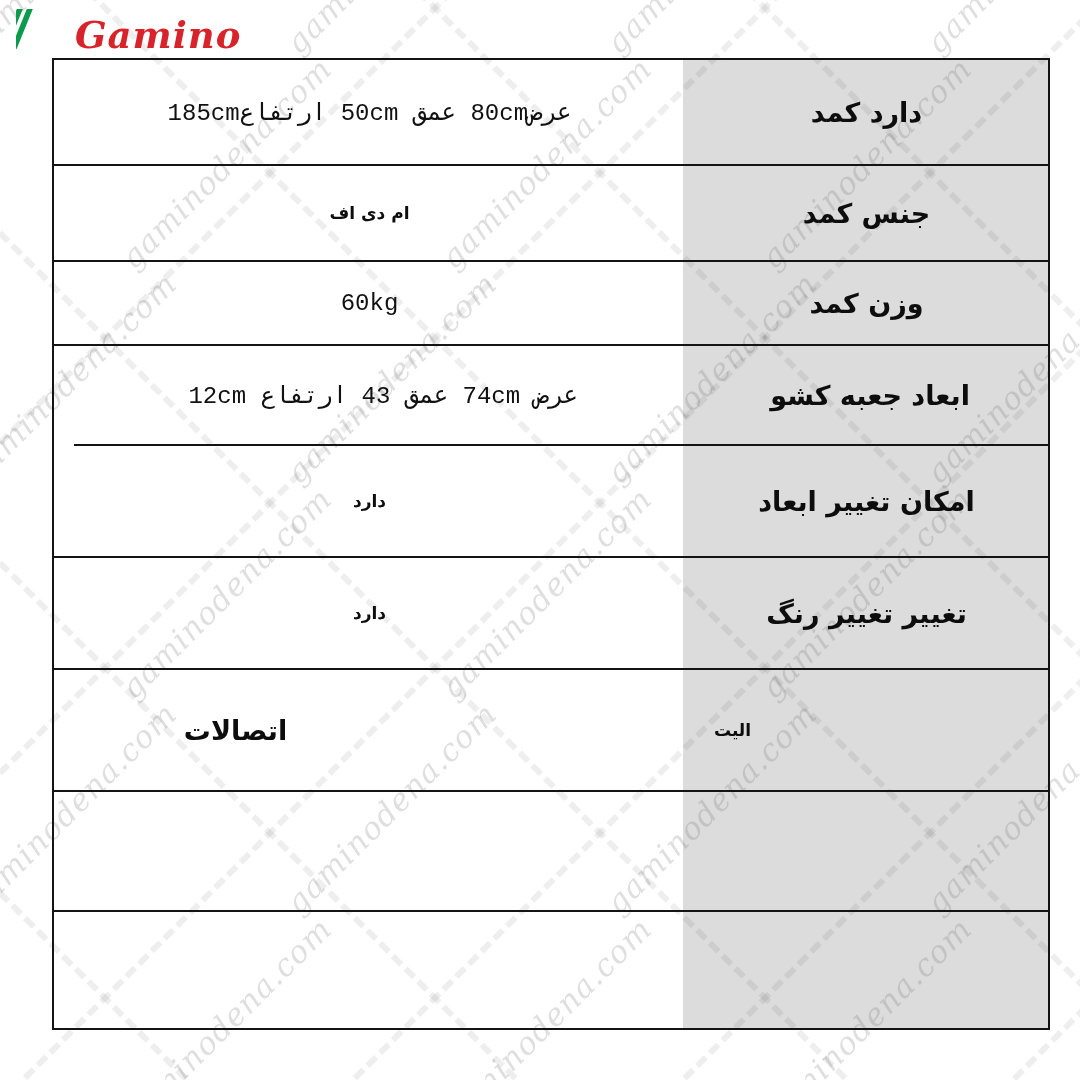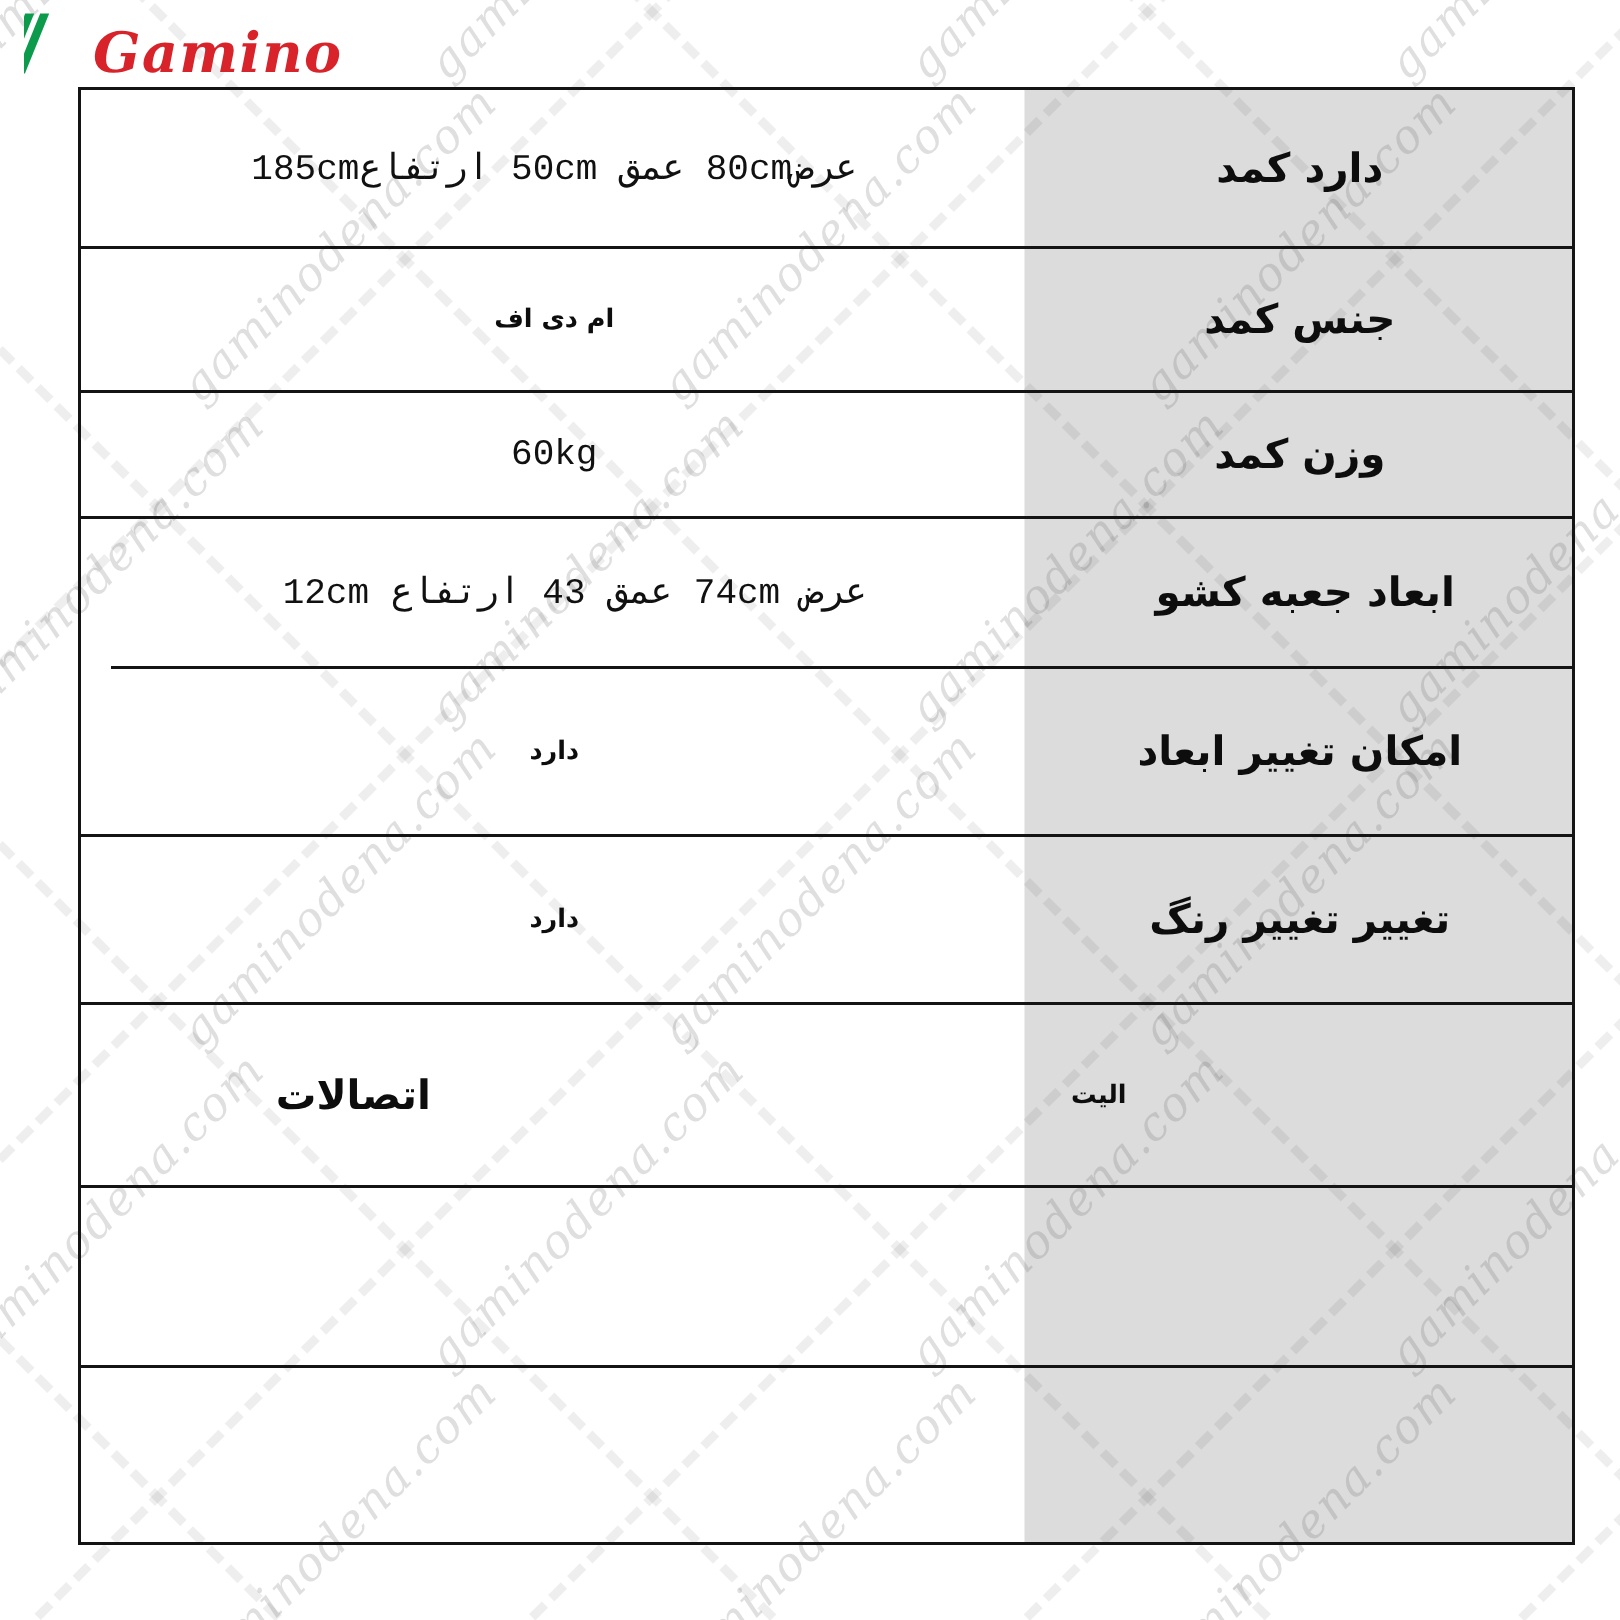--- a/index.html
+++ b/index.html
@@ -14,21 +14,21 @@
   .page{
     position:relative;
     width:1080px;height:1080px;
     background:#ffffff;
     overflow:hidden;
     font-family:"DejaVu Sans","Liberation Sans",sans-serif;
   }
   
   .logo{
     position:absolute;top:6px;left:16px;z-index:6;
-    display:flex;align-items:flex-end;gap:4px;
+    display:flex;align-items:flex-end;gap:17px;
   }
   .logo-bars{display:block;}
   .logo-text{
     font-family:"DejaVu Serif","Liberation Serif",serif;
     font-style:italic;font-weight:700;
     font-size:37px;line-height:1;
     color:var(--brand-red);
     letter-spacing:1px;
     transform:translateY(2px);
   }

